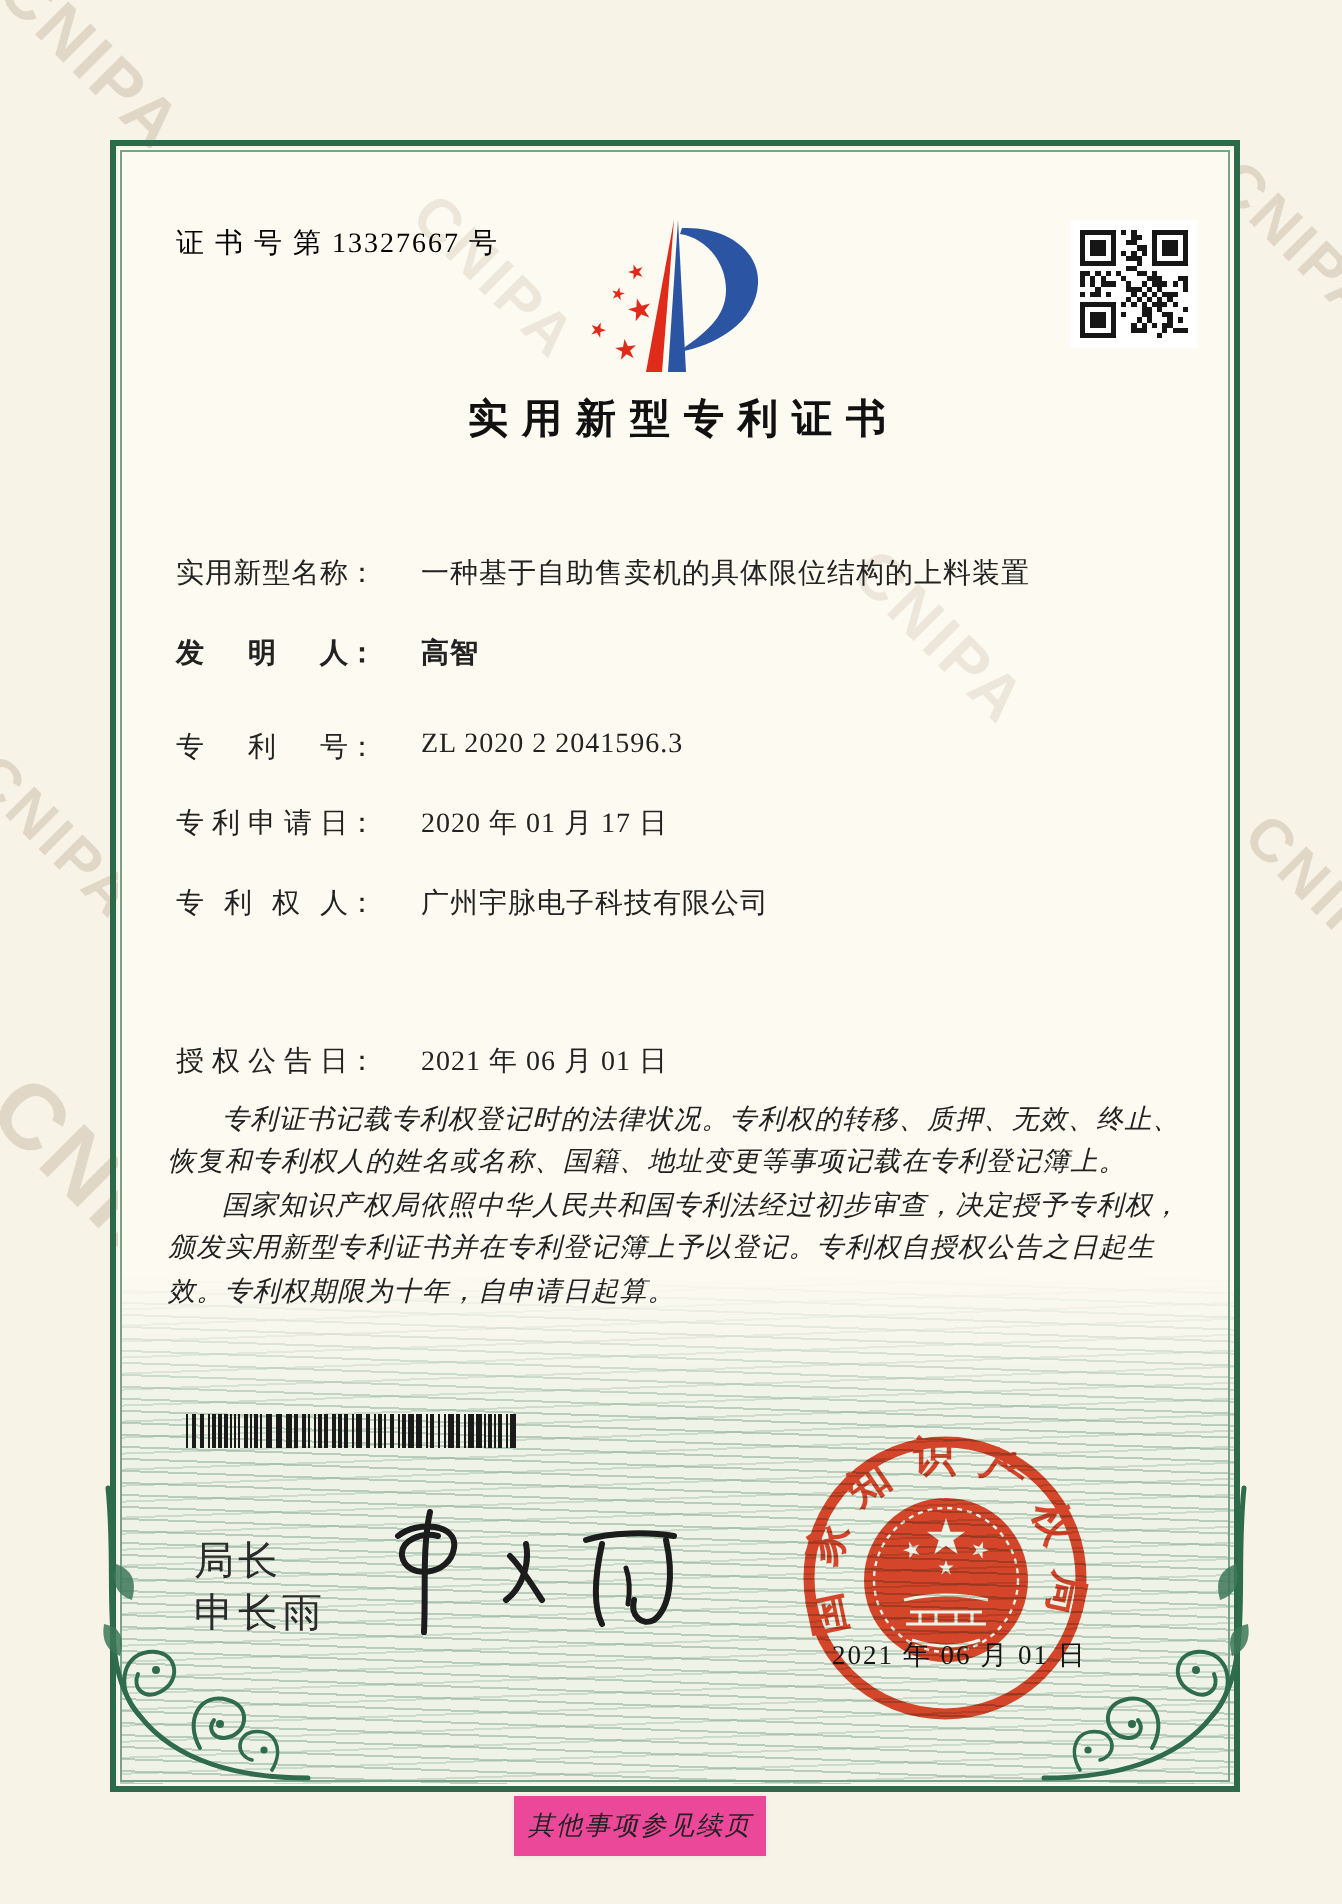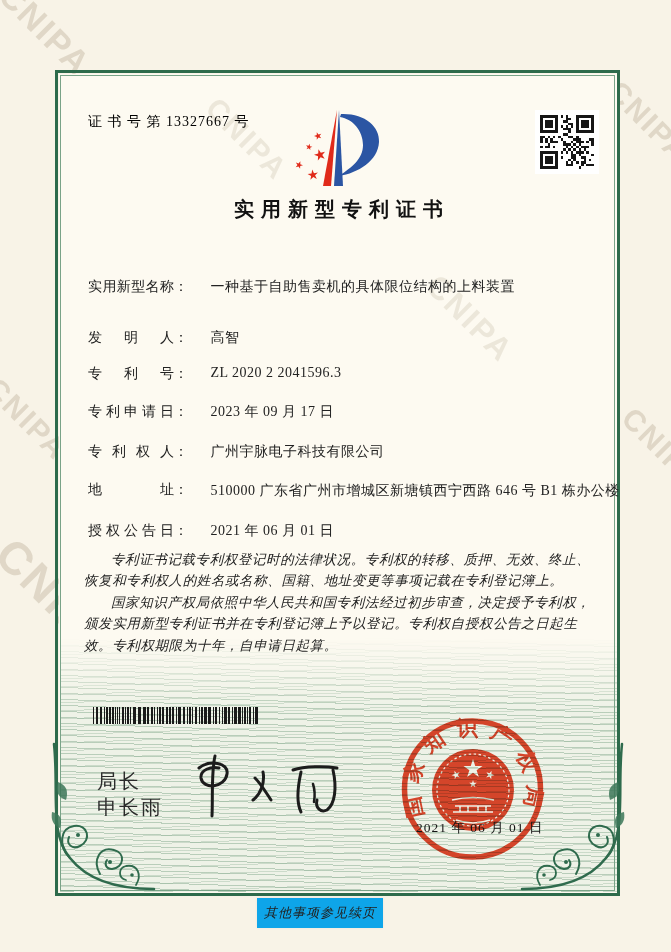--- a/index.html
+++ b/index.html
@@ -38,21 +38,21 @@
 
   .paras{position:absolute;left:84px;top:549px;width:516px;font-size:13.5px;line-height:21.4px;
          color:#222;font-style:italic;letter-spacing:0.6px;}
   .paras p{margin:0;text-indent:2em;}
 
   .svgabs{position:absolute;}
   .signblock{position:absolute;left:97px;top:768px;font-family:"Liberation Sans","DejaVu Sans",sans-serif;
              font-size:20px;color:#2b2b2b;line-height:26px;letter-spacing:2px;}
   .sealdate{position:absolute;left:416px;top:819px;width:170px;font-size:13.5px;color:#151515;letter-spacing:1px;}
   .pageno{position:absolute;left:240px;top:862px;width:160px;text-align:center;font-size:12.5px;color:#222;}
-  .footnote{position:absolute;left:257px;top:898px;width:126px;height:30px;background:#0ea5e9;
+  .footnote{position:absolute;left:257px;top:898px;width:126px;height:30px;background:#ec4899;
             box-shadow:0 0 3px rgba(0,0,0,0.06);display:flex;align-items:center;justify-content:center;
             font-size:13px;font-style:italic;color:#222;letter-spacing:1px;}
   .qrbox{position:absolute;left:535px;top:110px;width:64px;height:64px;background:#fff;display:flex;
          align-items:center;justify-content:center;}
 </style>
 </head>
 <body>
 
 <div class="page">
 
@@ -237,39 +237,35 @@
         </g>
     </svg>
   </div>
 
   <div class="title">实用新型专利证书</div>
 
   <div class="row" style="top:278px;">
     <span class="flabel">实用新型名称</span><span class="colon">：</span>
     <span class="fvalue">一种基于自助售卖机的具体限位结构的上料装置</span>
   </div>
-  <div class="row" style="top:329px;">
+  <div class="row" style="top:318px;font-weight:bold;">
     <span class="flabel">发明人</span><span class="colon">：</span>
     <span class="fvalue">高智</span>
   </div>
   <div class="row" style="top:365px;">
     <span class="flabel">专利号</span><span class="colon">：</span>
     <span class="fvalue">ZL 2020 2 2041596.3</span>
   </div>
   <div class="row" style="top:403px;">
     <span class="flabel">专利申请日</span><span class="colon">：</span>
-    <span class="fvalue">2023 年 09 月 17 日</span>
+    <span class="fvalue">2020 年 01 月 17 日</span>
   </div>
   <div class="row" style="top:443px;">
     <span class="flabel">专利权人</span><span class="colon">：</span>
     <span class="fvalue">广州宇脉电子科技有限公司</span>
-  </div>
-  <div class="row" style="top:481px;">
-    <span class="flabel">地址</span><span class="colon">：</span>
-    <span class="fvalue wrap">510000 广东省广州市增城区新塘镇西宁西路 646 号 B1 栋办公楼</span>
   </div>
   <div class="row" style="top:522px;width:530px;">
     <span class="flabel">授权公告日</span><span class="colon">：</span>
     <span class="fvalue">2021 年 06 月 01 日</span>
   </div>
 
   <div class="paras">
     <p>专利证书记载专利权登记时的法律状况。专利权的转移、质押、无效、终止、恢复和专利权人的姓名或名称、国籍、地址变更等事项记载在专利登记簿上。</p>
     <p>国家知识产权局依照中华人民共和国专利法经过初步审查，决定授予专利权，颁发实用新型专利证书并在专利登记簿上予以登记。专利权自授权公告之日起生效。专利权期限为十年，自申请日起算。</p>
   </div>

